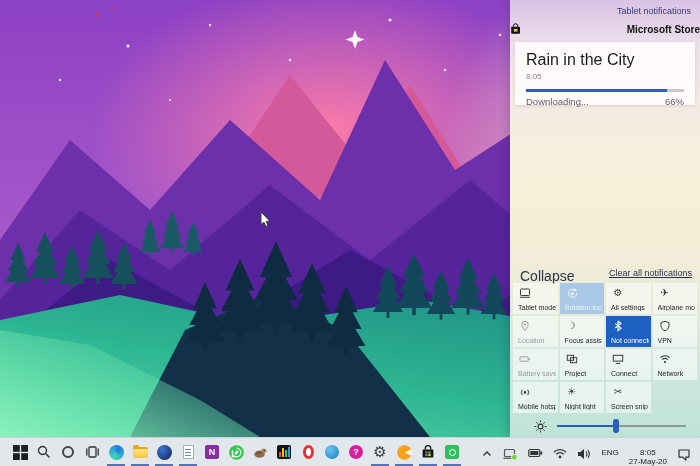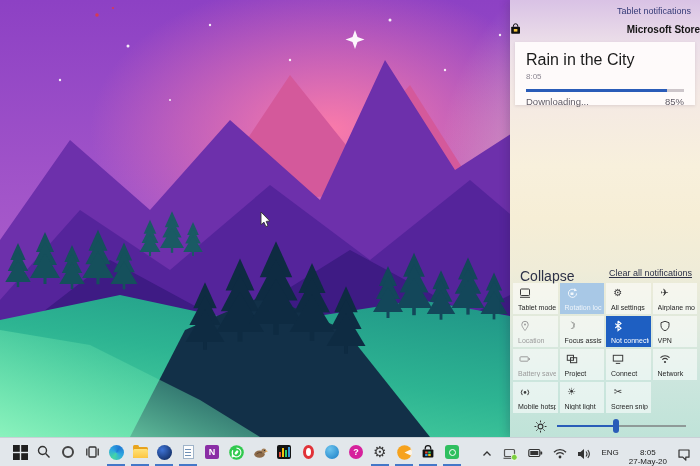--- a/index.html
+++ b/index.html
@@ -204,21 +204,21 @@
     </div>
 
     <div class="notif-card">
       <div class="n-title">Rain in the City</div>
       <div class="n-time">8:05</div>
       <div class="n-bar">
         <div class="n-fill" style="width: 89%;"></div>
       </div>
       <div class="n-row">
         <span>Downloading...</span>
-        <span>85%</span>
+        <span>66%</span>
       </div>
     </div>
 
     <div class="collapse">Collapse</div>
     <div class="clear">Clear all notifications</div>
 
     <div class="qa-grid">
 
       <div class="qa">
         <span class="qa-ic">

